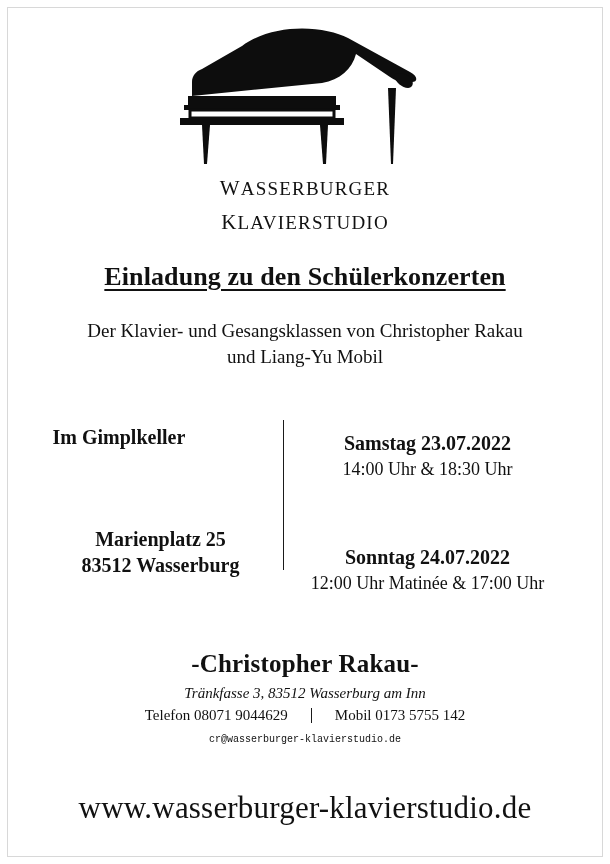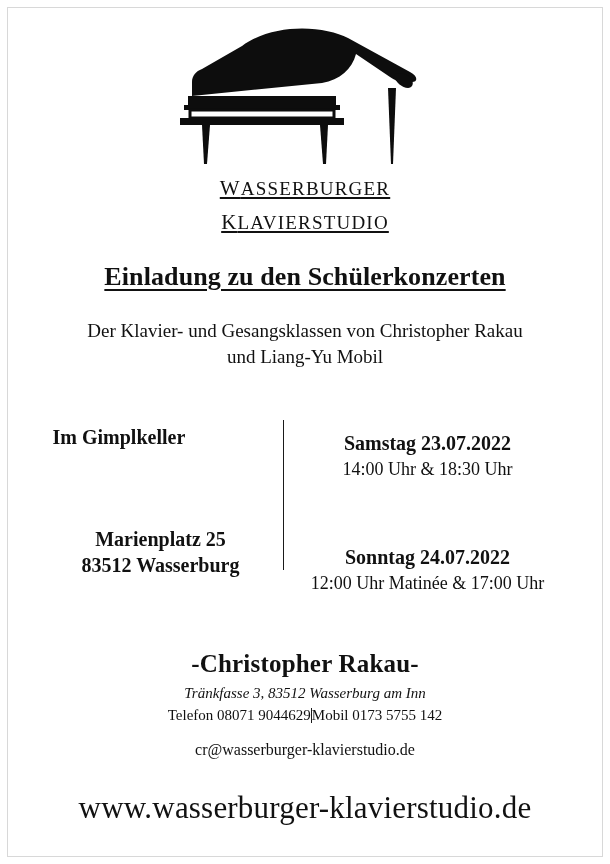--- a/index.html
+++ b/index.html
@@ -49,21 +49,20 @@
   }
   .piano-icon {
     width: 250px;
     height: 140px;
     display: block;
   }
   .logo-text {
     margin-top: 4px;
     text-align: center;
     line-height: 1.14;
-    text-decoration: underline;
   }
   .logo-line {
     font-family: "Liberation Serif", serif;
     font-size: 27px;
     letter-spacing: 1.2px;
     color: #111111;
     font-variant: small-caps;
     text-transform: lowercase;
     font-weight: 400;
   }
@@ -157,31 +156,32 @@
     margin-top: 7px;
     font-size: 15px;
     font-style: italic;
   }
   .contact-phones {
     margin-top: 5px;
     font-size: 15px;
     display: flex;
     align-items: center;
     justify-content: center;
-    gap: 0;
+    gap: 23px;
   }
   .phone-sep {
     display: inline-block;
     width: 1px;
     height: 15px;
     background: #1a1a1a;
   }
   .contact-email {
-    margin-top: 17px;
-    font-size: 16px;
+    margin-top: 10px;
+    font-size: 10px;
+    font-family: Liberation Mono, monospace;
   }
 
   
   .website {
     position: absolute;
     left: 0;
     right: 0;
     bottom: 38px;
     text-align: center;
     font-size: 31px;

